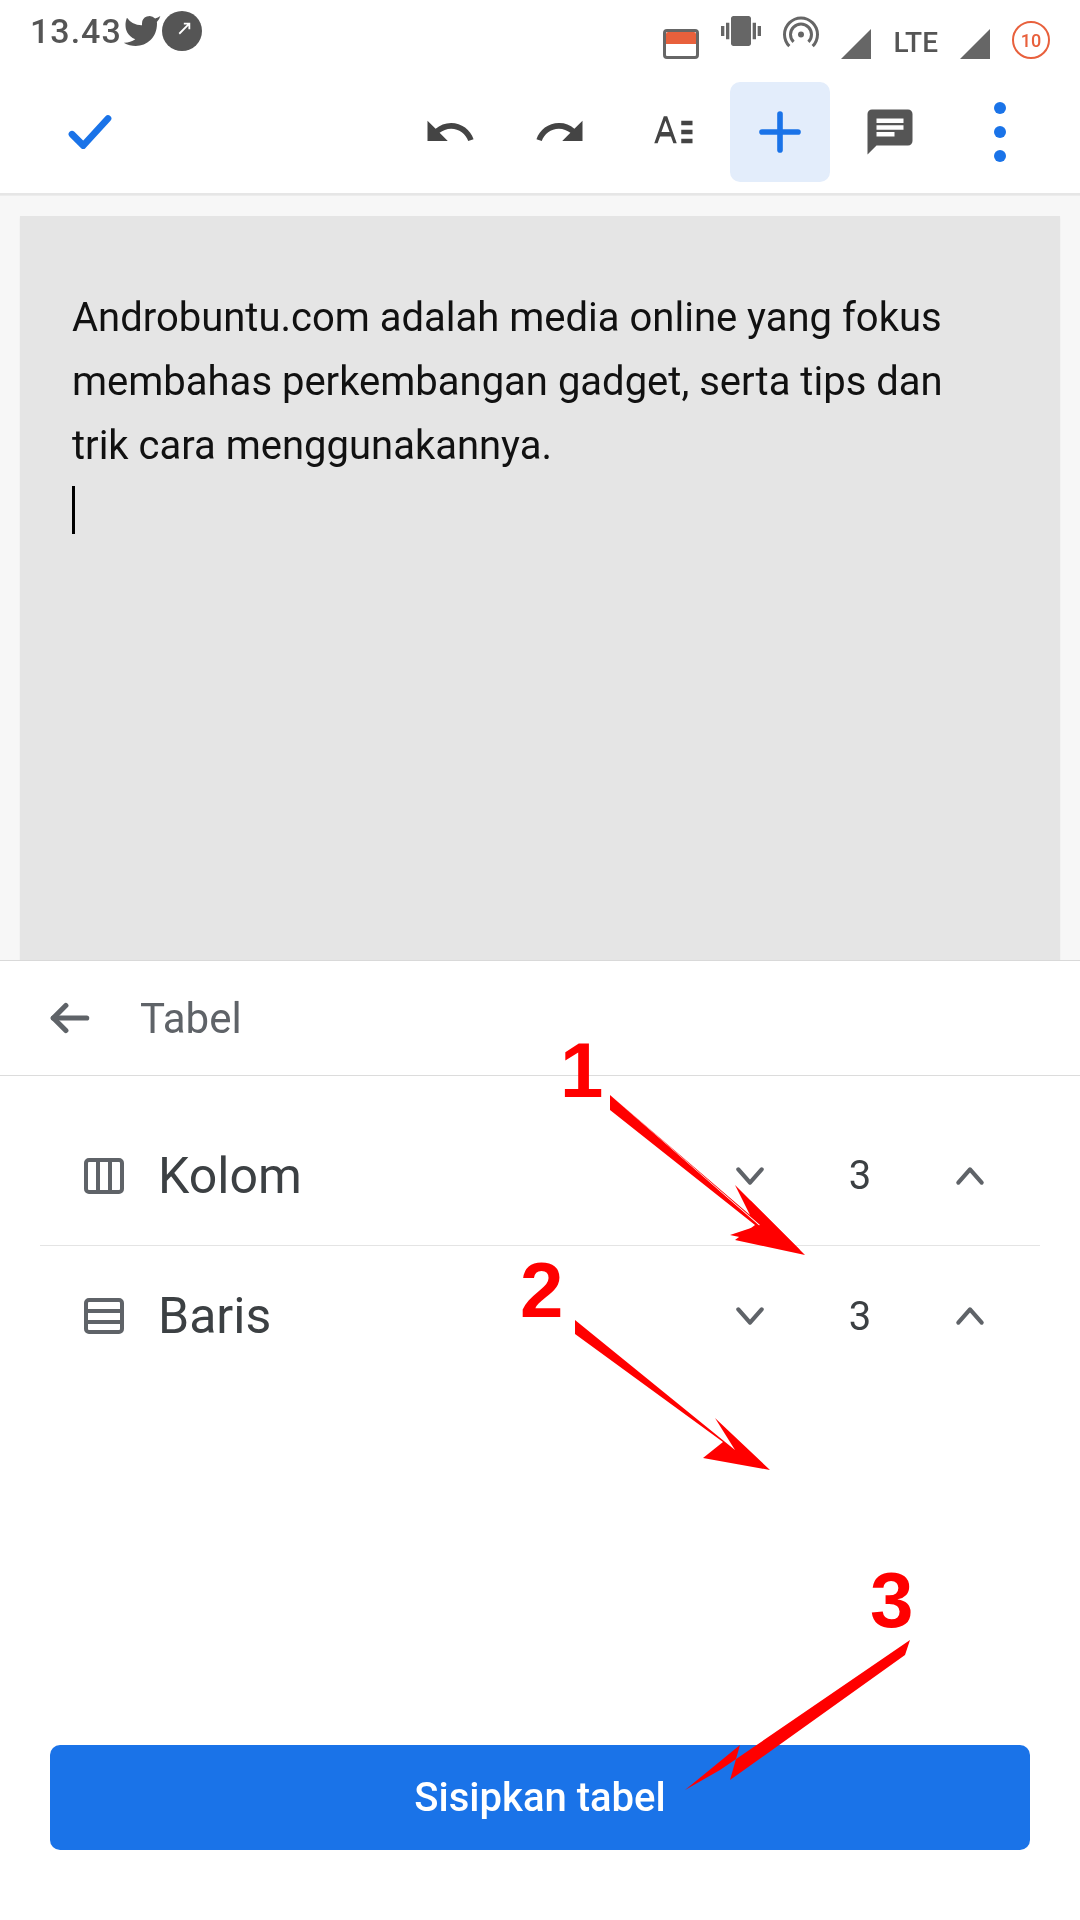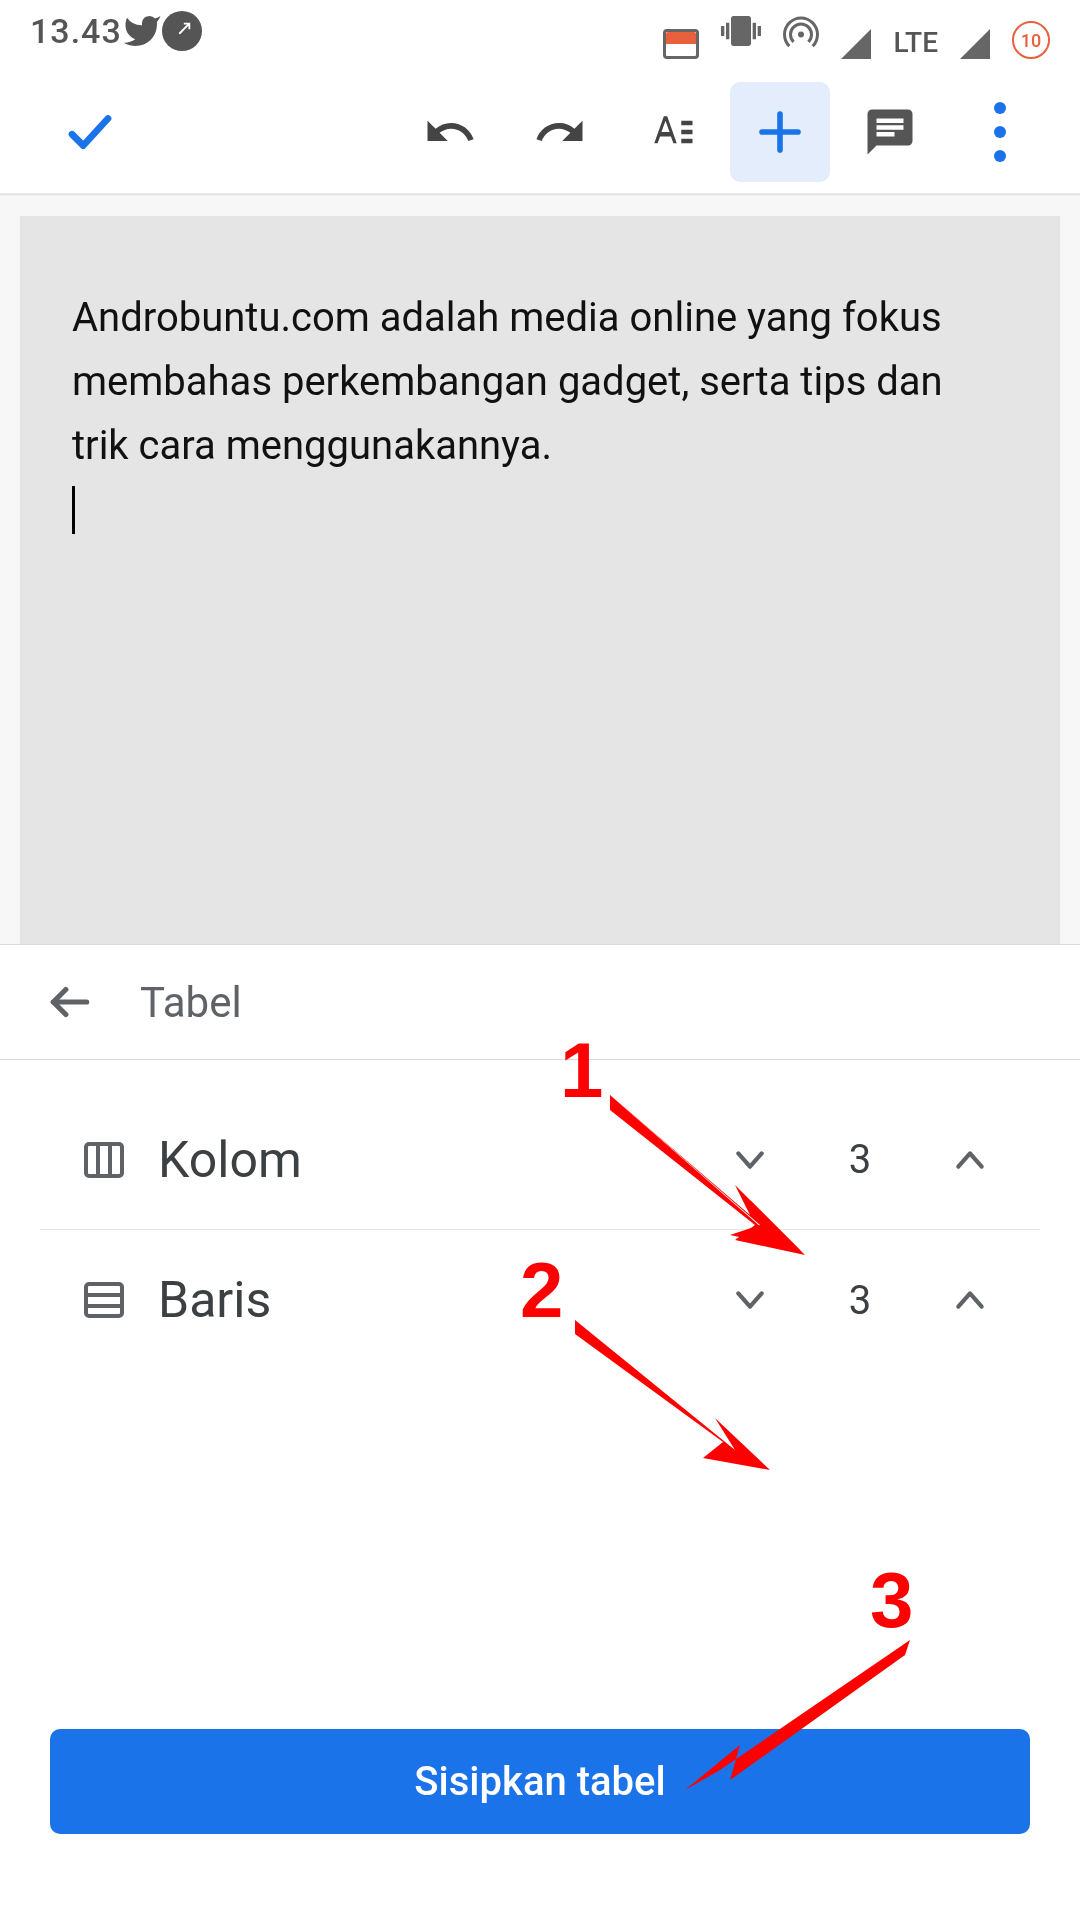--- a/index.html
+++ b/index.html
@@ -38,21 +38,21 @@
   .more{display:flex;flex-direction:column;gap:12px;align-items:center;justify-content:center}
   .more .dot{width:12px;height:12px;border-radius:50%;background:#1a73e8}
 
   
   .doc-wrap{flex:0 0 auto;background:#f7f7f7;border-top:1px solid #ececec}
   .page{margin:20px 20px 0 20px;background:#e5e5e5;min-height:760px;padding:70px 52px;box-shadow:0 1px 2px rgba(0,0,0,.05)}
   .doc-text{font-size:40px;line-height:1.6;color:#111}
   .cursor{display:inline-block;width:3px;height:48px;background:#000;vertical-align:bottom;margin-top:8px}
 
   
-  .sheet{position:absolute;left:0;right:0;bottom:16px;background:#fff;border-top:1px solid #d9d9d9;height:960px;display:flex;flex-direction:column}
+  .sheet{position:absolute;left:0;right:0;bottom:0;background:#fff;border-top:1px solid #d9d9d9;height:960px;display:flex;flex-direction:column}
   .sheet-header{height:115px;display:flex;align-items:center;border-bottom:1px solid #dcdcdc;padding:0 30px}
   .back{width:80px;height:80px;display:flex;align-items:center;justify-content:center}
   .back svg{width:50px;height:50px;stroke:#5f6368;stroke-width:5;fill:none;stroke-linecap:round;stroke-linejoin:round}
   .sheet-title{font-size:42px;color:#5f6368;margin-left:30px}
 
   .row{height:140px;display:flex;align-items:center;padding:0 40px;border-bottom:1px solid #e4e4e4;margin:0 40px}
   .row:first-of-type{border-top:none}
   .row-icon{width:48px;height:48px;margin-right:30px}
   .row-icon svg{width:48px;height:48px;fill:none;stroke:#5f6368;stroke-width:4}
   .row-label{font-size:50px;color:#3c4043;flex:1}

